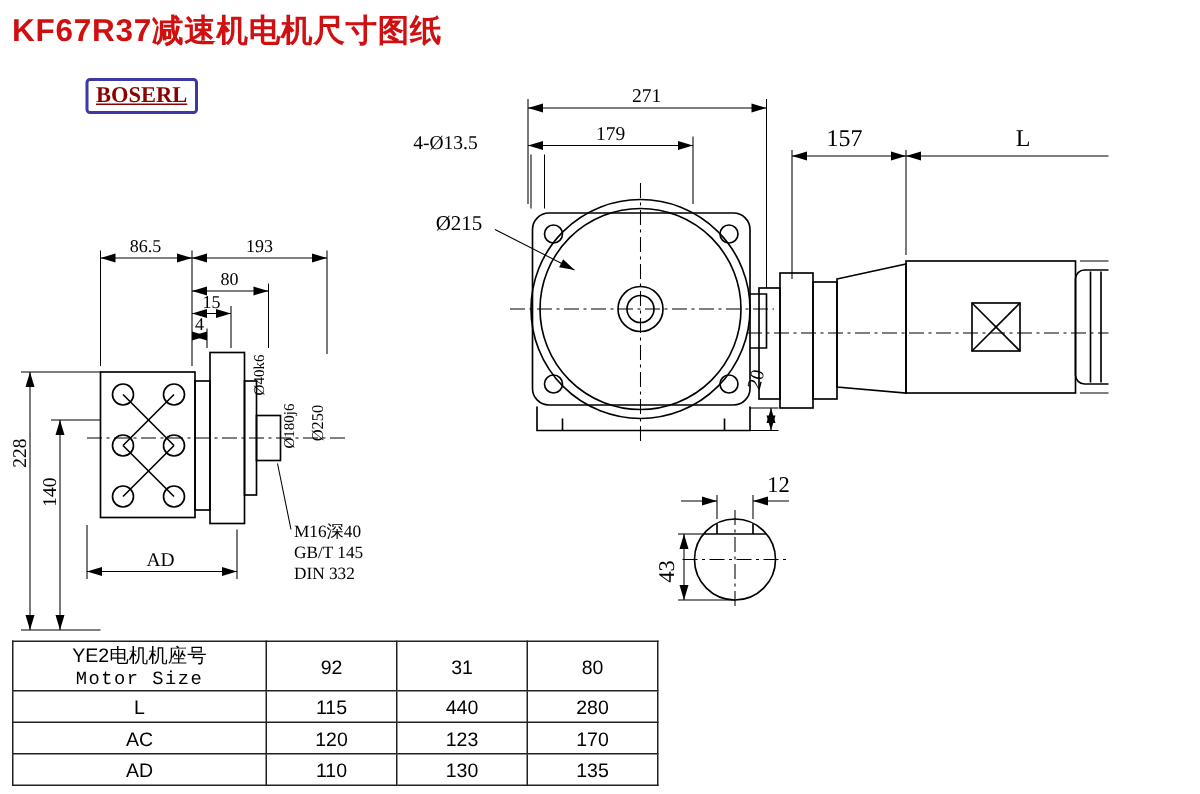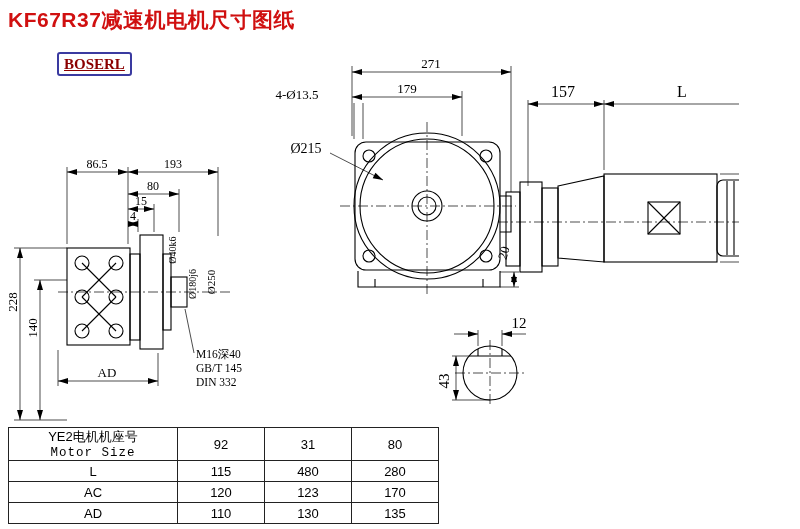--- a/index.html
+++ b/index.html
@@ -200,21 +200,21 @@
         <div>YE2电机机座号</div>
         <div class="en">Motor Size</div>
       </th>
       <th class="size">92</th>
       <th class="size">31</th>
       <th class="size">80</th>
     </tr>
     <tr>
       <td class="label-cell">L</td>
       <td class="val">115</td>
-      <td class="val">480</td>
+      <td class="val">440</td>
       <td class="val">280</td>
     </tr>
     <tr>
       <td class="label-cell">AC</td>
       <td class="val">120</td>
       <td class="val">123</td>
       <td class="val">170</td>
     </tr>
     <tr>
       <td class="label-cell">AD</td>

